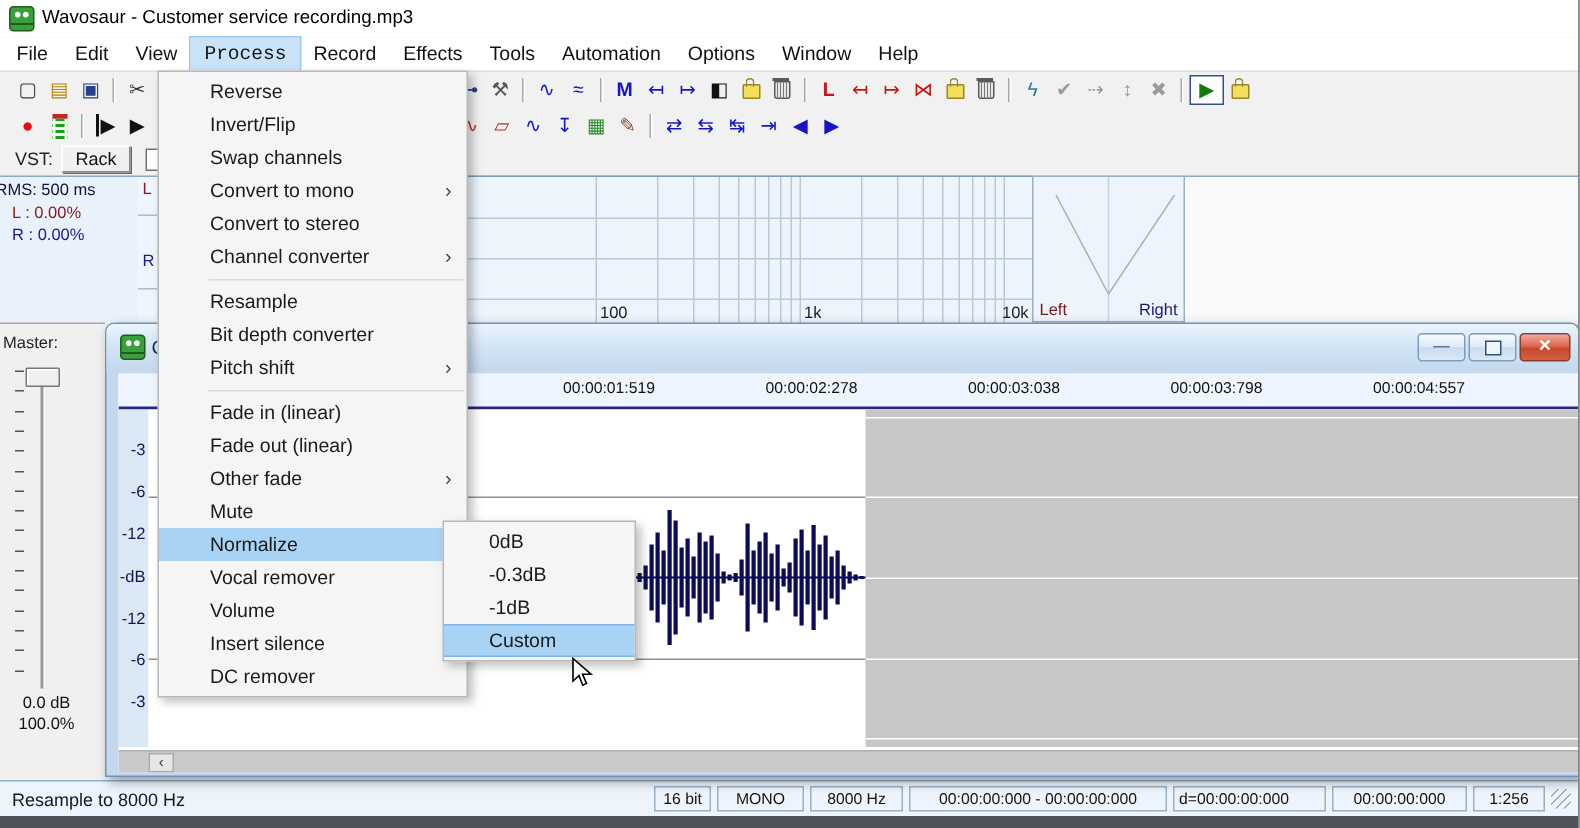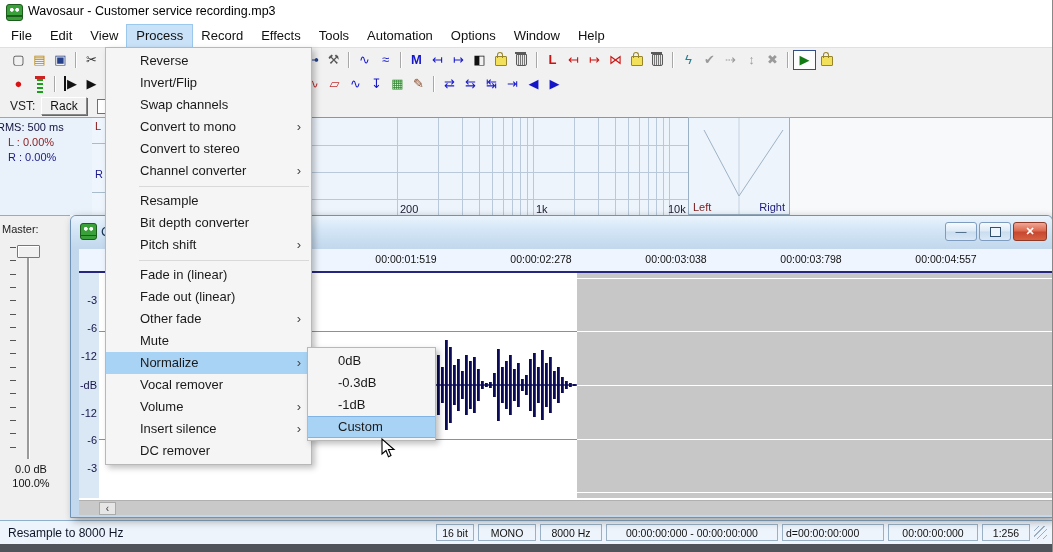--- a/index.html
+++ b/index.html
@@ -11,21 +11,21 @@
   .titlebar{left:0;top:0;width:1053px;height:25px;background:#ffffff;border-bottom:1px solid #e8e8e8;}
   .frog{width:15px;height:15px;border-radius:3px;background:#3aa13a;border:1px solid #1c5c1c;
         background-image:radial-gradient(circle at 32% 32%,#fff 1.6px,rgba(0,0,0,0) 2.2px),
                          radial-gradient(circle at 68% 32%,#fff 1.6px,rgba(0,0,0,0) 2.2px),
                          linear-gradient(#3aa13a 70%,#1c5c1c 70%,#1c5c1c 78%,#3aa13a 78%);}
   .titletext{left:28px;top:4px;font-size:12.5px;color:#000;}
 
   
   .menubar{left:0;top:25px;width:1053px;height:22px;background:#fff;display:flex;align-items:stretch;padding-left:2px;}
   .mbitem{padding:3px 9px 0 9px;height:19px;font-size:13px;color:#111;}
-  .mbitem.active{background:#c9e2f8;outline:1px solid #9cc8ee;}
+  .mbitem.active{background:#c9e2f8;outline:1px solid #9cc8ee;font-family:Liberation Mono, monospace;}
 
   
   .tbrow{left:0;width:1053px;background:#f1f1f1;display:flex;align-items:center;padding-left:8px;box-sizing:border-box;}
   .tbrow1{top:47px;height:25px;border-top:1px solid #e0e0e0;}
   .tbrow2{top:72px;height:23px;}
   .vstrow{top:95px;height:23px;background:#f1f1f1;border-bottom:1px solid #d0d0d0;}
   .ticon{display:inline-block;width:21px;height:20px;line-height:20px;text-align:center;font-size:13px;flex:none;}
   .ticon.boxed{border:1px solid #33508c;background:#fdfdfd;height:18px;line-height:18px;}
   .ticon.barleft span{border-left:2px solid #111;padding-left:1px;}
   .tsep{display:inline-block;width:0;height:16px;border-left:1px solid #a8a8a8;border-right:1px solid #fff;margin:0 4px;flex:none;}
@@ -93,21 +93,21 @@
   .framebottom{left:0;top:544px;width:1053px;height:8px;background:#50545a;border-top:1px solid #7b8term;}
 
   
   .procmenu{left:105px;top:47px;width:205px;background:#f5f5f5;border:1px solid #b8b8b8;z-index:40;
             box-shadow:3px 3px 6px rgba(0,0,0,.25);padding:2px 0;}
   .mitem{position:relative;height:22px;line-height:22px;padding-left:34px;font-size:13px;color:#1a1a1a;}
   .mitem.hl{background:#a9d3f4;}
   .marrow{position:absolute;right:10px;top:0;font-size:13px;color:#444;}
   .msep{height:1px;background:#d9d9d9;margin:4px 2px 3px 33px;}
   .submenu{left:295px;top:347px;width:127px;background:#f5f5f5;border:1px solid #b8b8b8;z-index:45;
-           box-shadow:3px 3px 6px rgba(0,0,0,.25);padding:2px 0;margin-left:12px;}
+           box-shadow:3px 3px 6px rgba(0,0,0,.25);padding:2px 0;}
   .smitem{height:22px;line-height:22px;padding-left:30px;font-size:13px;color:#1a1a1a;}
   .smitem.hl{background:#a9d3f4;border-top:1px solid #7fb4e4;border-bottom:1px solid #7fb4e4;height:20px;line-height:20px;}
 
   .cursor{left:381px;top:438px;z-index:99;}
 </style>
 </head>
 <body>
 
 <div class="screen">
 
@@ -226,21 +226,21 @@
       <div class="vline" style="left: 228px;"></div>
       <div class="vline" style="left: 269px;"></div>
       <div class="vline" style="left: 293px;"></div>
       <div class="vline" style="left: 310px;"></div>
       <div class="vline" style="left: 323px;"></div>
       <div class="vline" style="left: 334px;"></div>
       <div class="vline" style="left: 343px;"></div>
       <div class="vline" style="left: 351px;"></div>
       <div class="vline" style="left: 358px;"></div>
       <div class="vline" style="left: 364px;"></div>
-      <div class="freqlabel" style="left: 95px;">200</div>
+      <div class="freqlabel" style="left: 95px;">100</div>
       <div class="freqlabel" style="left: 231px; text-align: center;">1k</div>
       <div class="freqlabel" style="left: 363px;">10k</div>
     </div>
 
   <div class="abs goniopanel">
     <svg width="100" height="96">
       <line x1="50" y1="0" x2="50" y2="96" stroke="#c3d2e1" stroke-width="1"></line>
       <line x1="15" y1="12" x2="50" y2="78" stroke="#9fb2c4" stroke-width="1"></line>
       <line x1="94" y1="12" x2="50" y2="78" stroke="#9fb2c4" stroke-width="1"></line>
     </svg>

